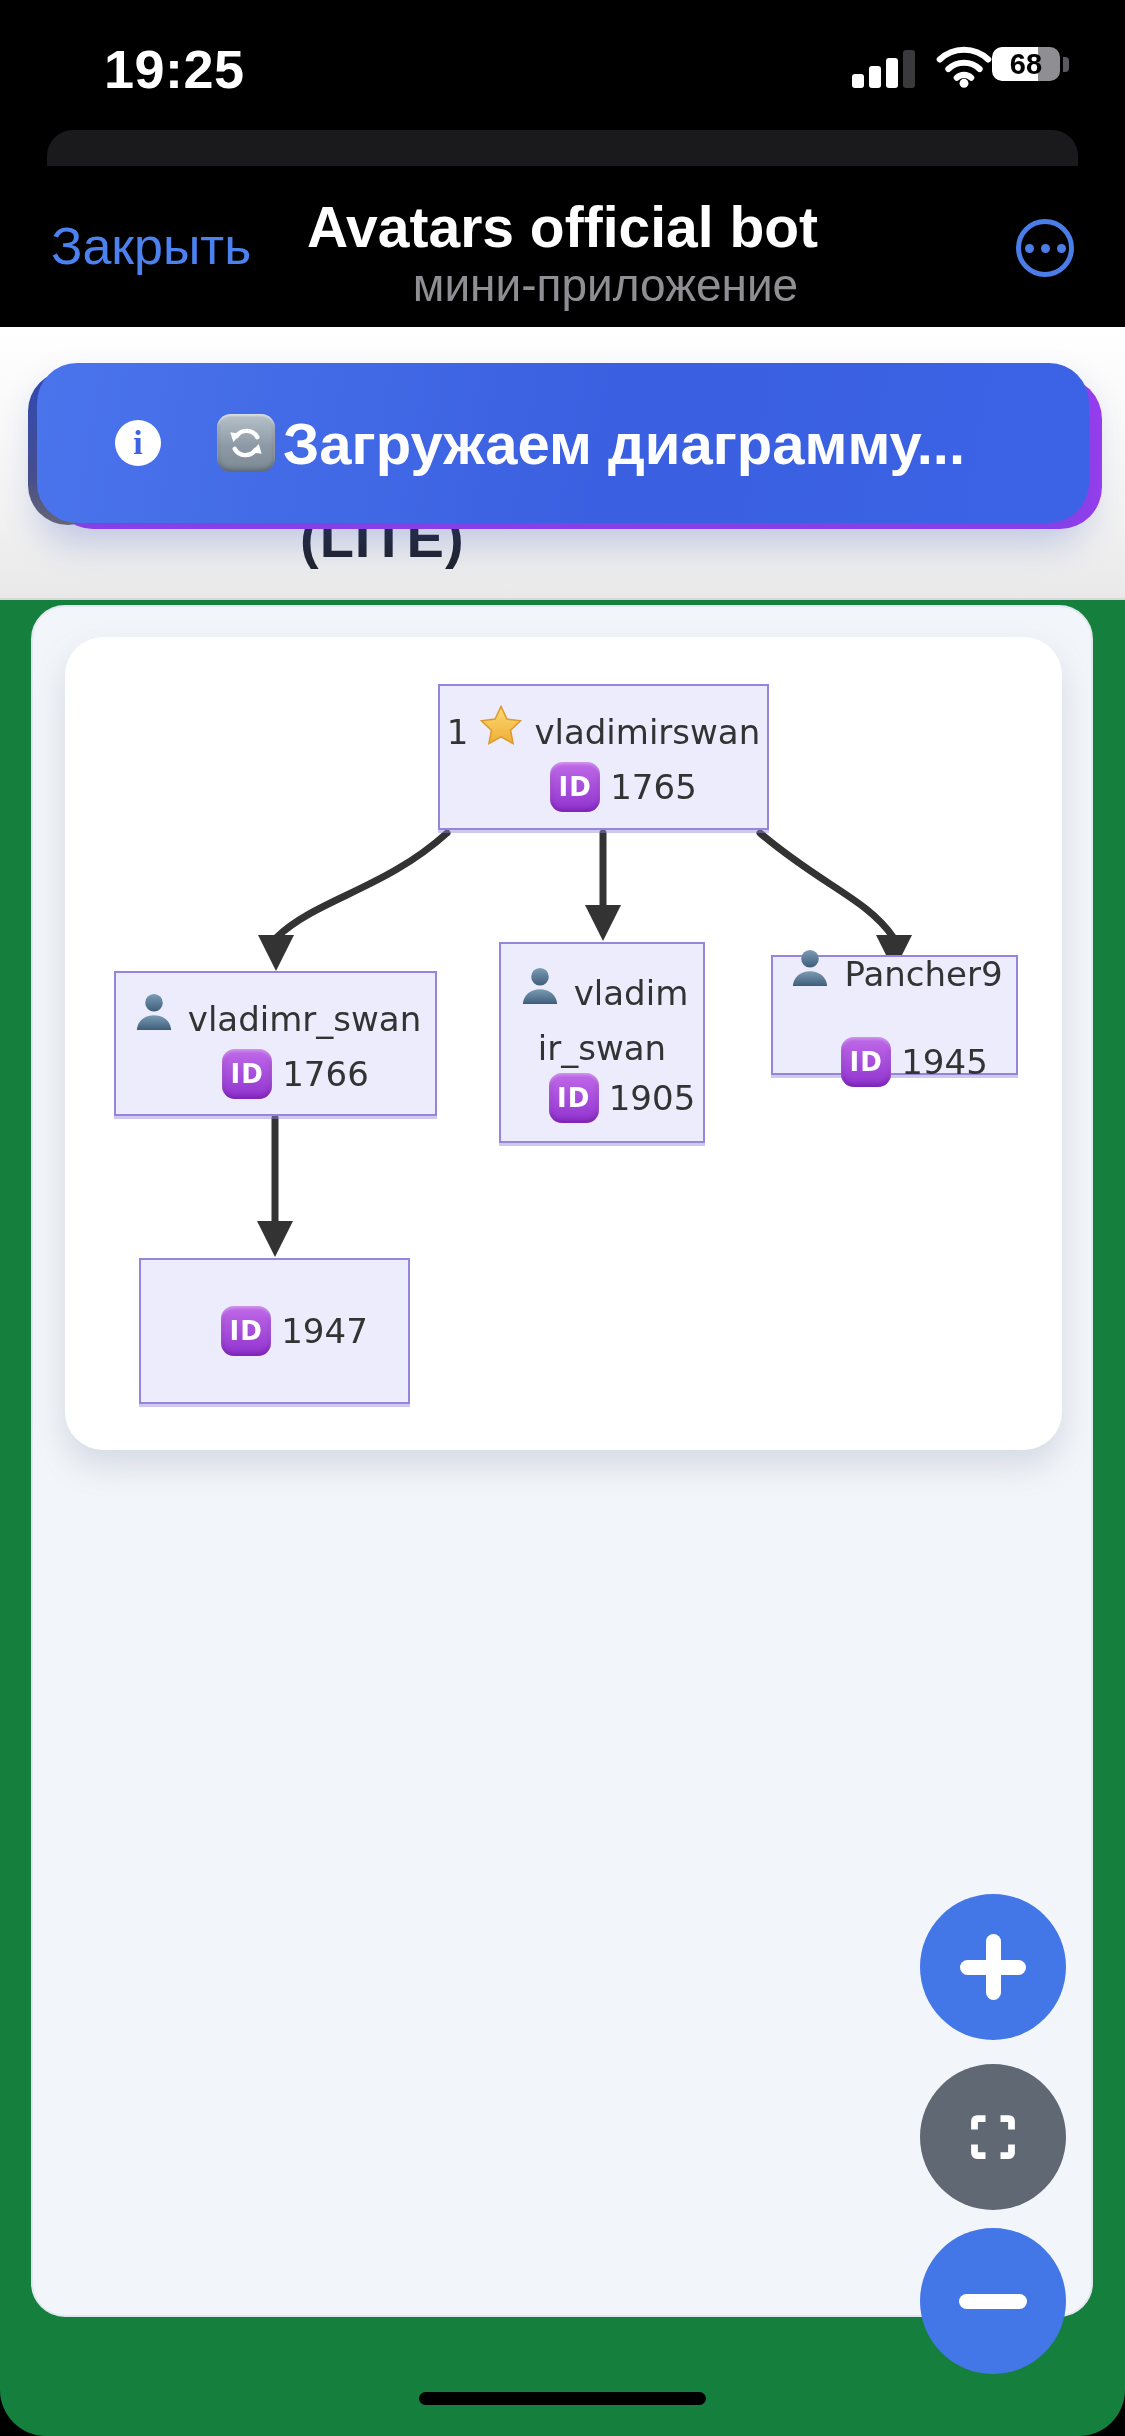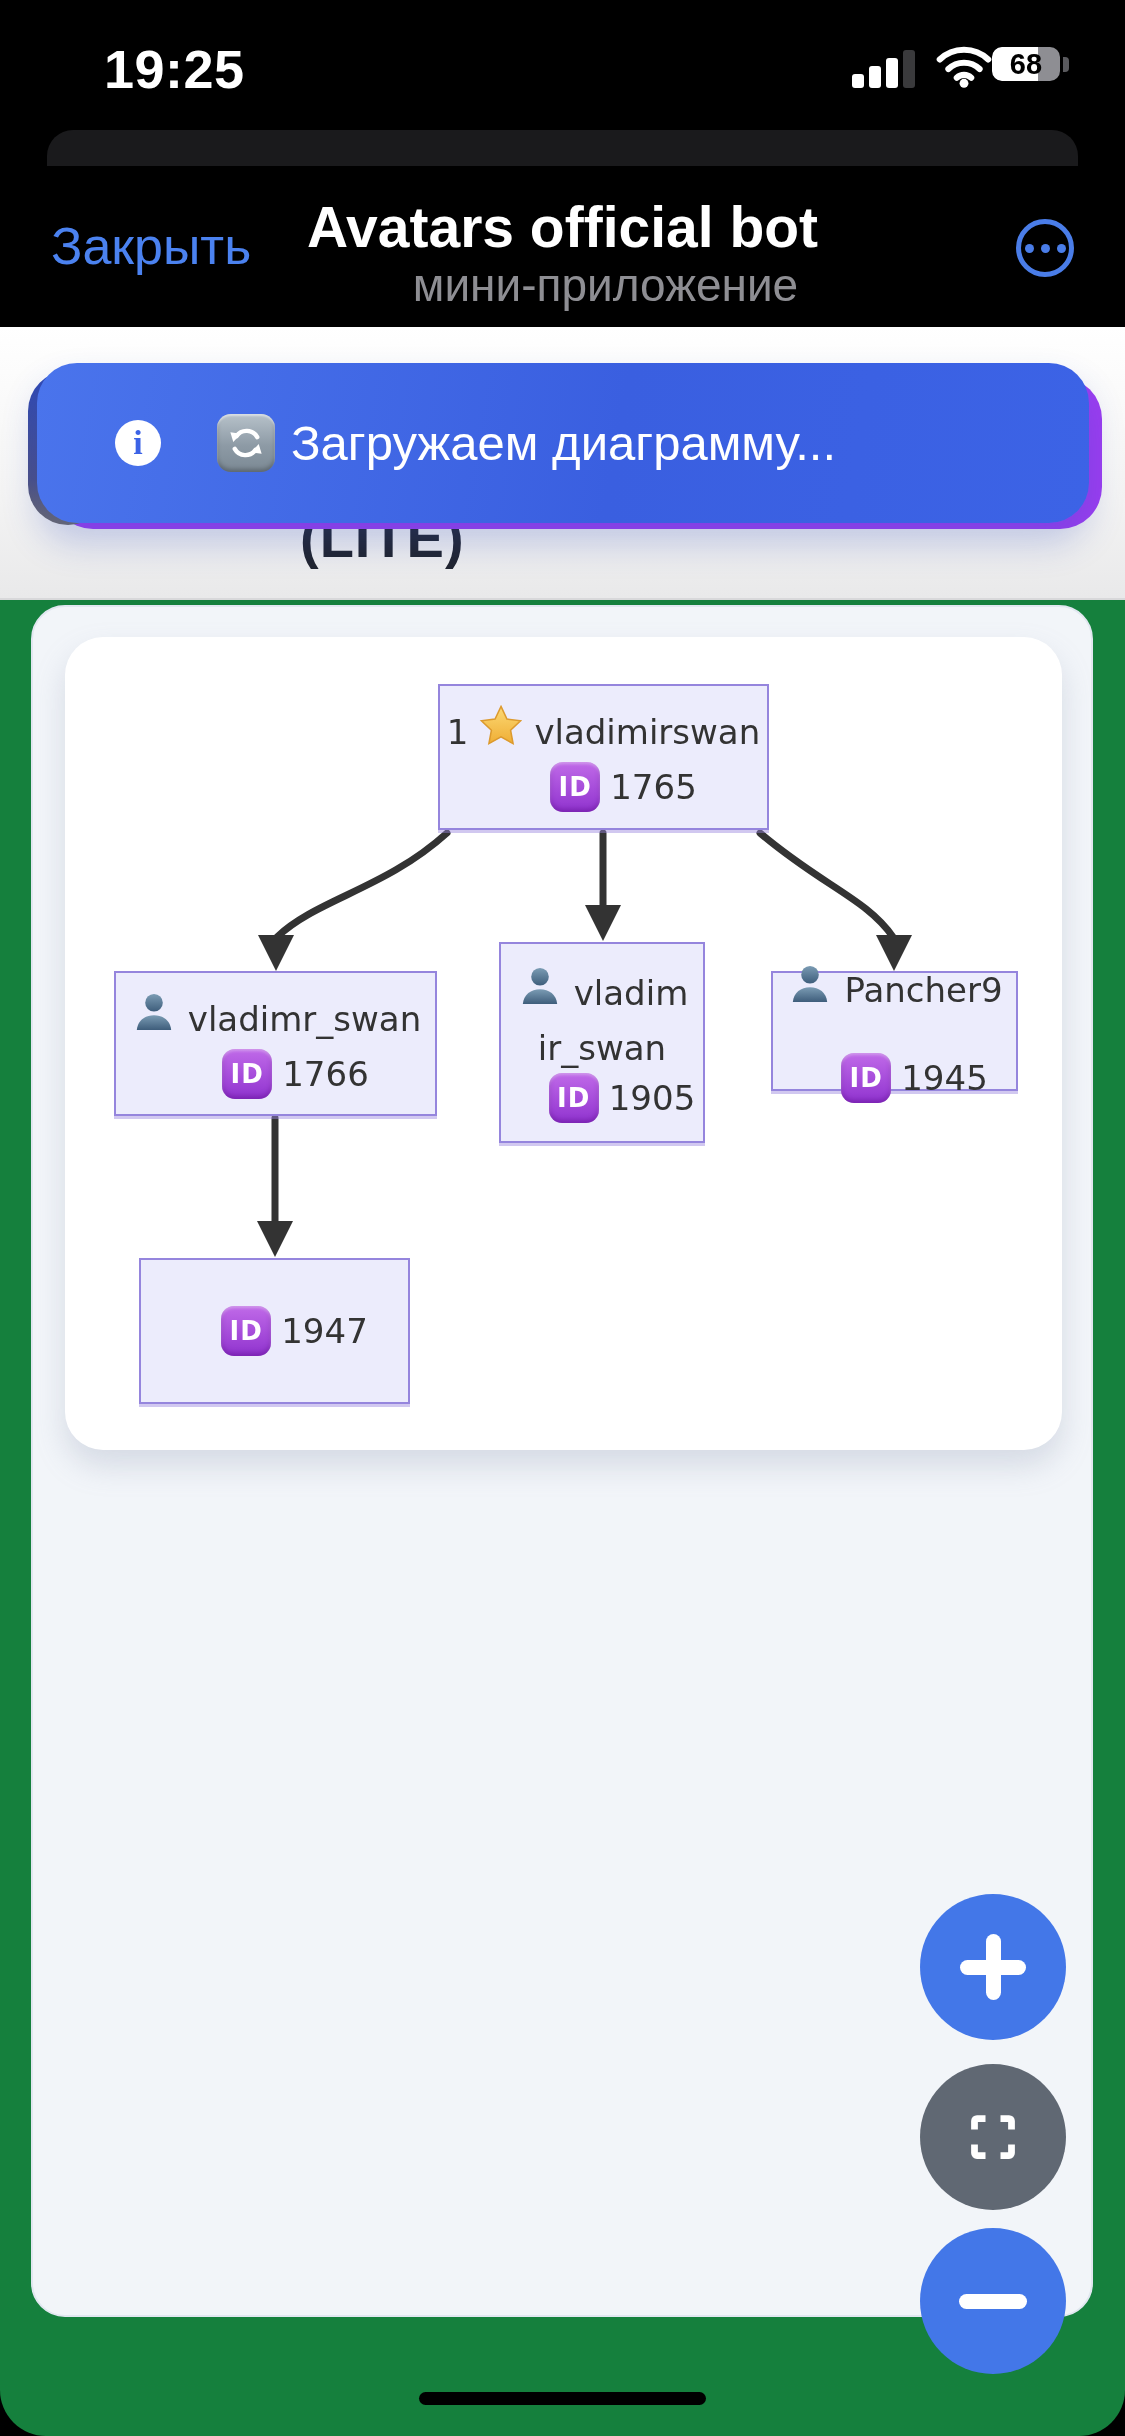--- a/index.html
+++ b/index.html
@@ -57,41 +57,41 @@
     color:#333;font-family:"DejaVu Sans", sans-serif;font-size:34px;}
   .nline{display:flex;align-items:center;gap:10px;line-height:50px;}
   .id-badge{width:50px;height:50px;border-radius:13px;
     background:linear-gradient(180deg,#c06ae8 0%,#9033cf 100%);
     box-shadow:inset 0 -3px 5px rgba(80,0,120,.35), inset 0 2px 3px rgba(255,255,255,.35);
     display:flex;align-items:center;justify-content:center;
     color:#fff;font-weight:700;font-size:26px;letter-spacing:1px;margin-left:40px;}
   .n-root{left:373px;top:47px;width:331px;height:146px;}
   .n-left{left:49px;top:334px;width:323px;height:145px;}
   .n-mid{left:434px;top:305px;width:206px;height:201px;}
-  .n-right{left:706px;top:334px;width:247px;height:120px;gap:32px;}
+  .n-right{left:706px;top:318px;width:247px;height:120px;gap:32px;}
   .n-grand{left:74px;top:621px;width:271px;height:146px;}
 
   
   .banner-wrap{left:37px;top:363px;width:1052px;height:160px;z-index:40;}
   .banner-wrap::before{content:"";position:absolute;left:14px;top:14px;right:-13px;bottom:-6px;
     background:#9b3df0;border-radius:42px;}
   .banner-wrap::after{content:"";position:absolute;left:-9px;top:8px;width:80px;bottom:-2px;
     background:linear-gradient(180deg,#2e49b8 0%,#4a4f86 70%,#6e6b68 100%);border-radius:42px;}
   .banner{position:absolute;inset:0;z-index:2;border-radius:40px;
     background:linear-gradient(100deg,#4a74ec 0%,#3a5fe0 55%,#3c63e6 100%);
     box-shadow:0 20px 34px rgba(50,80,190,.25);
     display:flex;align-items:center;padding-left:78px;box-sizing:border-box;cursor:pointer;}
   .info-ic{width:46px;height:46px;border-radius:50%;background:#fff;flex:0 0 auto;
     display:flex;align-items:center;justify-content:center;
     font-family:"Liberation Serif", serif;font-weight:700;font-size:34px;color:#3c63e6;}
   .refresh-ic{width:58px;height:58px;border-radius:14px;margin-left:56px;flex:0 0 auto;
     background:linear-gradient(180deg,#b7c2ca 0%,#8d9aa5 55%,#7b8994 100%);
     box-shadow:inset 0 2px 2px rgba(255,255,255,.5), inset 0 -3px 4px rgba(0,0,0,.25);
     display:flex;align-items:center;justify-content:center;}
-  .banner-text{color:#fff;font-size:49px;font-weight:400;margin-left:16px;white-space:nowrap;}
+  .banner-text{color:#fff;font-size:58px;font-weight:700;margin-left:8px;white-space:nowrap;}
 
   
   .fab{width:146px;height:146px;border-radius:50%;position:absolute;left:920px;z-index:30;
     display:flex;align-items:center;justify-content:center;cursor:pointer;}
   .fab-plus{top:1894px;background:#4377e8;}
   .fab-full{top:2064px;background:#606873;}
   .fab-minus{top:2228px;background:#4377e8;}
   .bar-h{width:66px;height:15px;border-radius:8px;background:#fff;}
   .bar-v{position:absolute;width:15px;height:66px;border-radius:8px;background:#fff;}
 

